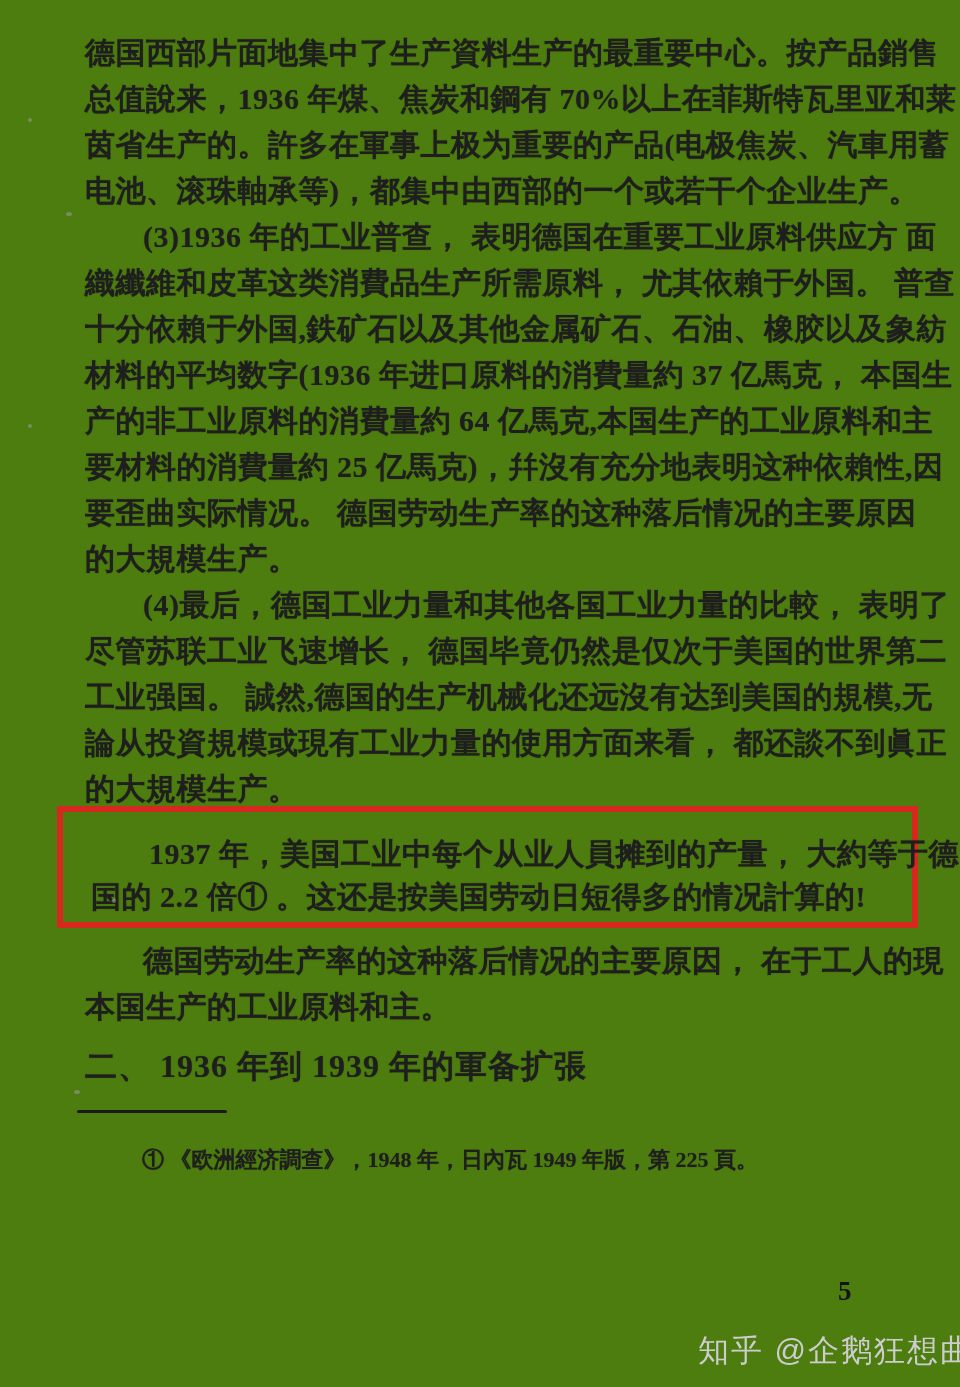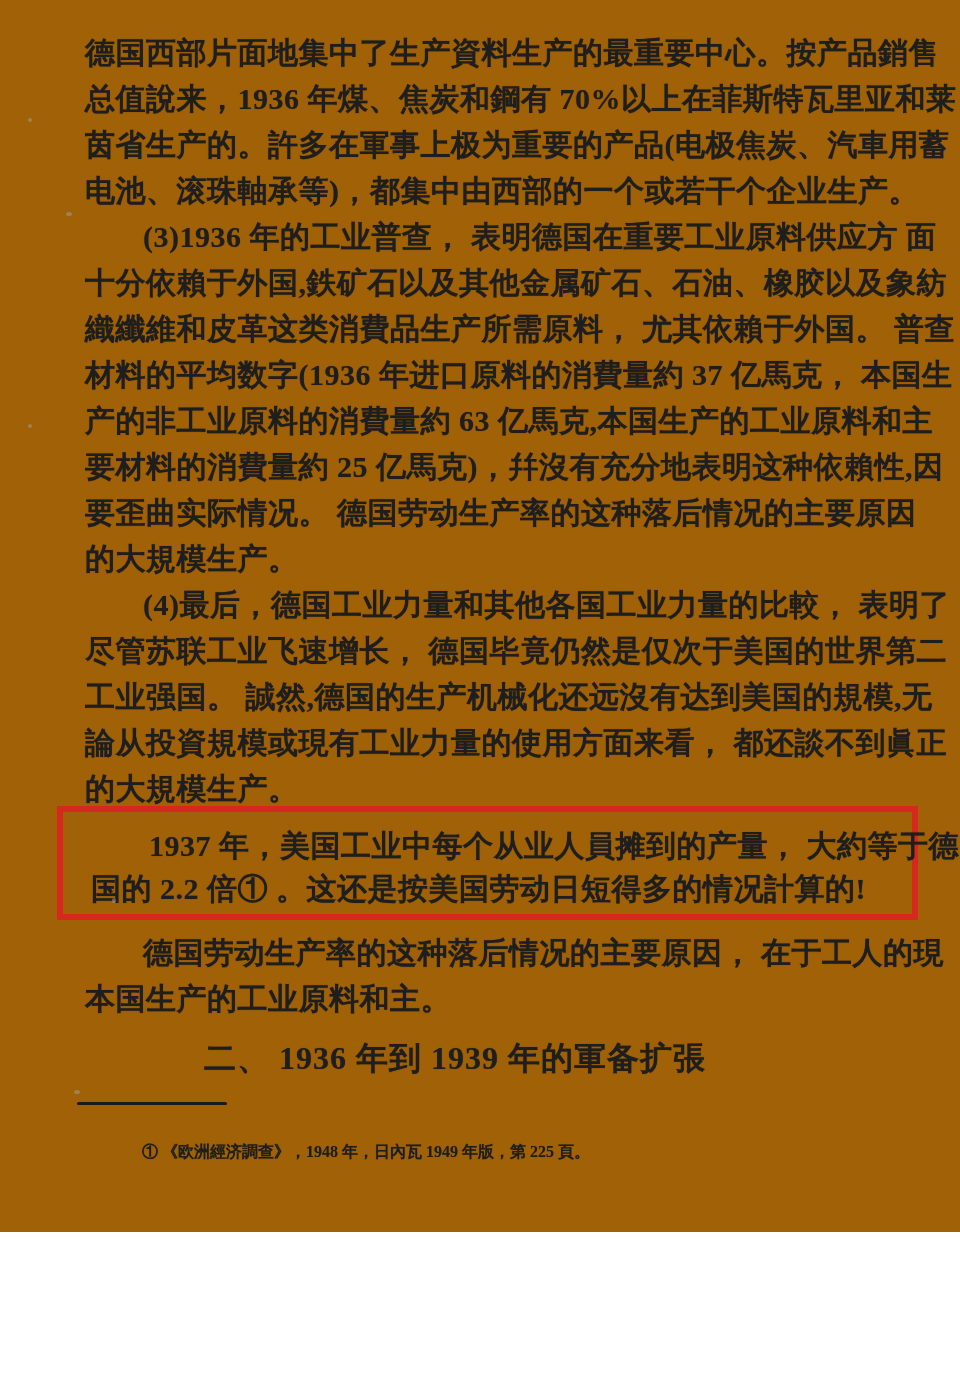--- a/index.html
+++ b/index.html
@@ -3,22 +3,22 @@
 <meta charset="utf-8">
 <style>
   html, body {
     margin: 0;
     padding: 0;
     background: #ffffff;
   }
   .page {
     position: relative;
     width: 960px;
-    height: 1232px;
-    background: #a16207;
+    height: 1387px;
+    background: #4d7c0f;
     overflow: hidden;
     font-family: "Liberation Serif", serif;
     color: #1e1e1e;
   }
   .content {
     position: relative;
     padding: 30px 35px 0 85px;
   }
   .line {
     height: 46px;
@@ -28,50 +28,50 @@
     letter-spacing: 0.5px;
     white-space: nowrap;
     text-shadow: 0 0 1px rgba(20,20,20,0.45);
   }
   .indent { padding-left: 58px; text-align: right; }
   .highlight-box {
     border: 6px solid var(--highlight-color, #d6281e);
     margin-left: -28px;
     margin-right: 7px;
     margin-top: -6px;
-    padding: 12px 0 4px 28px;
+    padding: 20px 0 4px 28px;
   }
   .highlight-box .line {
     height: 43px;
     line-height: 43px;
   }
   .after-box { margin-top: 10px; }
   .section-heading {
     margin: 13px 100px 0 0;
-    text-align: center;
+    text-align: left;
     height: 46px;
     line-height: 46px;
     font-size: 32px;
     font-weight: 700;
     letter-spacing: 1px;
     text-shadow: 0 0 1px rgba(20,20,20,0.5);
   }
   .para-after-heading { margin-top: 22px; }
   .footnote-rule {
     margin-top: 21px;
     margin-left: -8px;
     width: 150px;
     height: 3px;
     background: #1a1a1a;
     border-radius: 2px;
   }
   .footnote {
     margin-top: 32px;
     padding-left: 57px;
-    font-size: 16px;
+    font-size: 22px;
     font-weight: 600;
     line-height: 30px;
     white-space: nowrap;
     text-shadow: 0 0 1px rgba(20,20,20,0.4);
   }
   .page-number {
     position: absolute;
     left: 838px;
     top: 1276px;
     font-size: 27px;
@@ -106,24 +106,24 @@
 
 <div class="page">
   <div class="content">
 
     <div class="line">德国西部片面地集中了生产資料生产的最重要中心。按产品銷售</div>
     <div class="line">总值說来，1936 年煤、焦炭和鋼有 70%以上在菲斯特瓦里亚和莱</div>
     <div class="line">茵省生产的。許多在軍事上极为重要的产品(电极焦炭、汽車用蓄</div>
     <div class="line">电池、滚珠軸承等)，都集中由西部的一个或若干个企业生产。</div>
 
     <div class="line indent">(3)1936 年的工业普查， 表明德国在重要工业原料供应方 面</div>
+    <div class="line">織纖維和皮革这类消費品生产所需原料， 尤其依賴于外国。 普查</div>
     <div class="line">十分依賴于外国,鉄矿石以及其他金属矿石、石油、橡胶以及象紡</div>
-    <div class="line">織纖維和皮革这类消費品生产所需原料， 尤其依賴于外国。 普查</div>
     <div class="line">材料的平均数字(1936 年进口原料的消費量約 37 亿馬克， 本国生</div>
-    <div class="line">产的非工业原料的消費量約 63 亿馬克,本国生产的工业原料和主</div>
+    <div class="line">产的非工业原料的消費量約 64 亿馬克,本国生产的工业原料和主</div>
     <div class="line">要材料的消費量約 25 亿馬克)，幷沒有充分地表明这种依賴性,因</div>
     <div class="line">要歪曲实际情况。 德国劳动生产率的这种落后情况的主要原因</div>
     <div class="line">的大規模生产。</div>
 
     <div class="line indent">(4)最后，德国工业力量和其他各国工业力量的比較， 表明了</div>
     <div class="line">尽管苏联工业飞速增长， 德国毕竟仍然是仅次于美国的世界第二</div>
     <div class="line">工业强国。 誠然,德国的生产机械化还远沒有达到美国的規模,无</div>
     <div class="line">論从投資規模或現有工业力量的使用方面来看， 都还談不到眞正</div>
     <div class="line">的大規模生产。</div>
 

